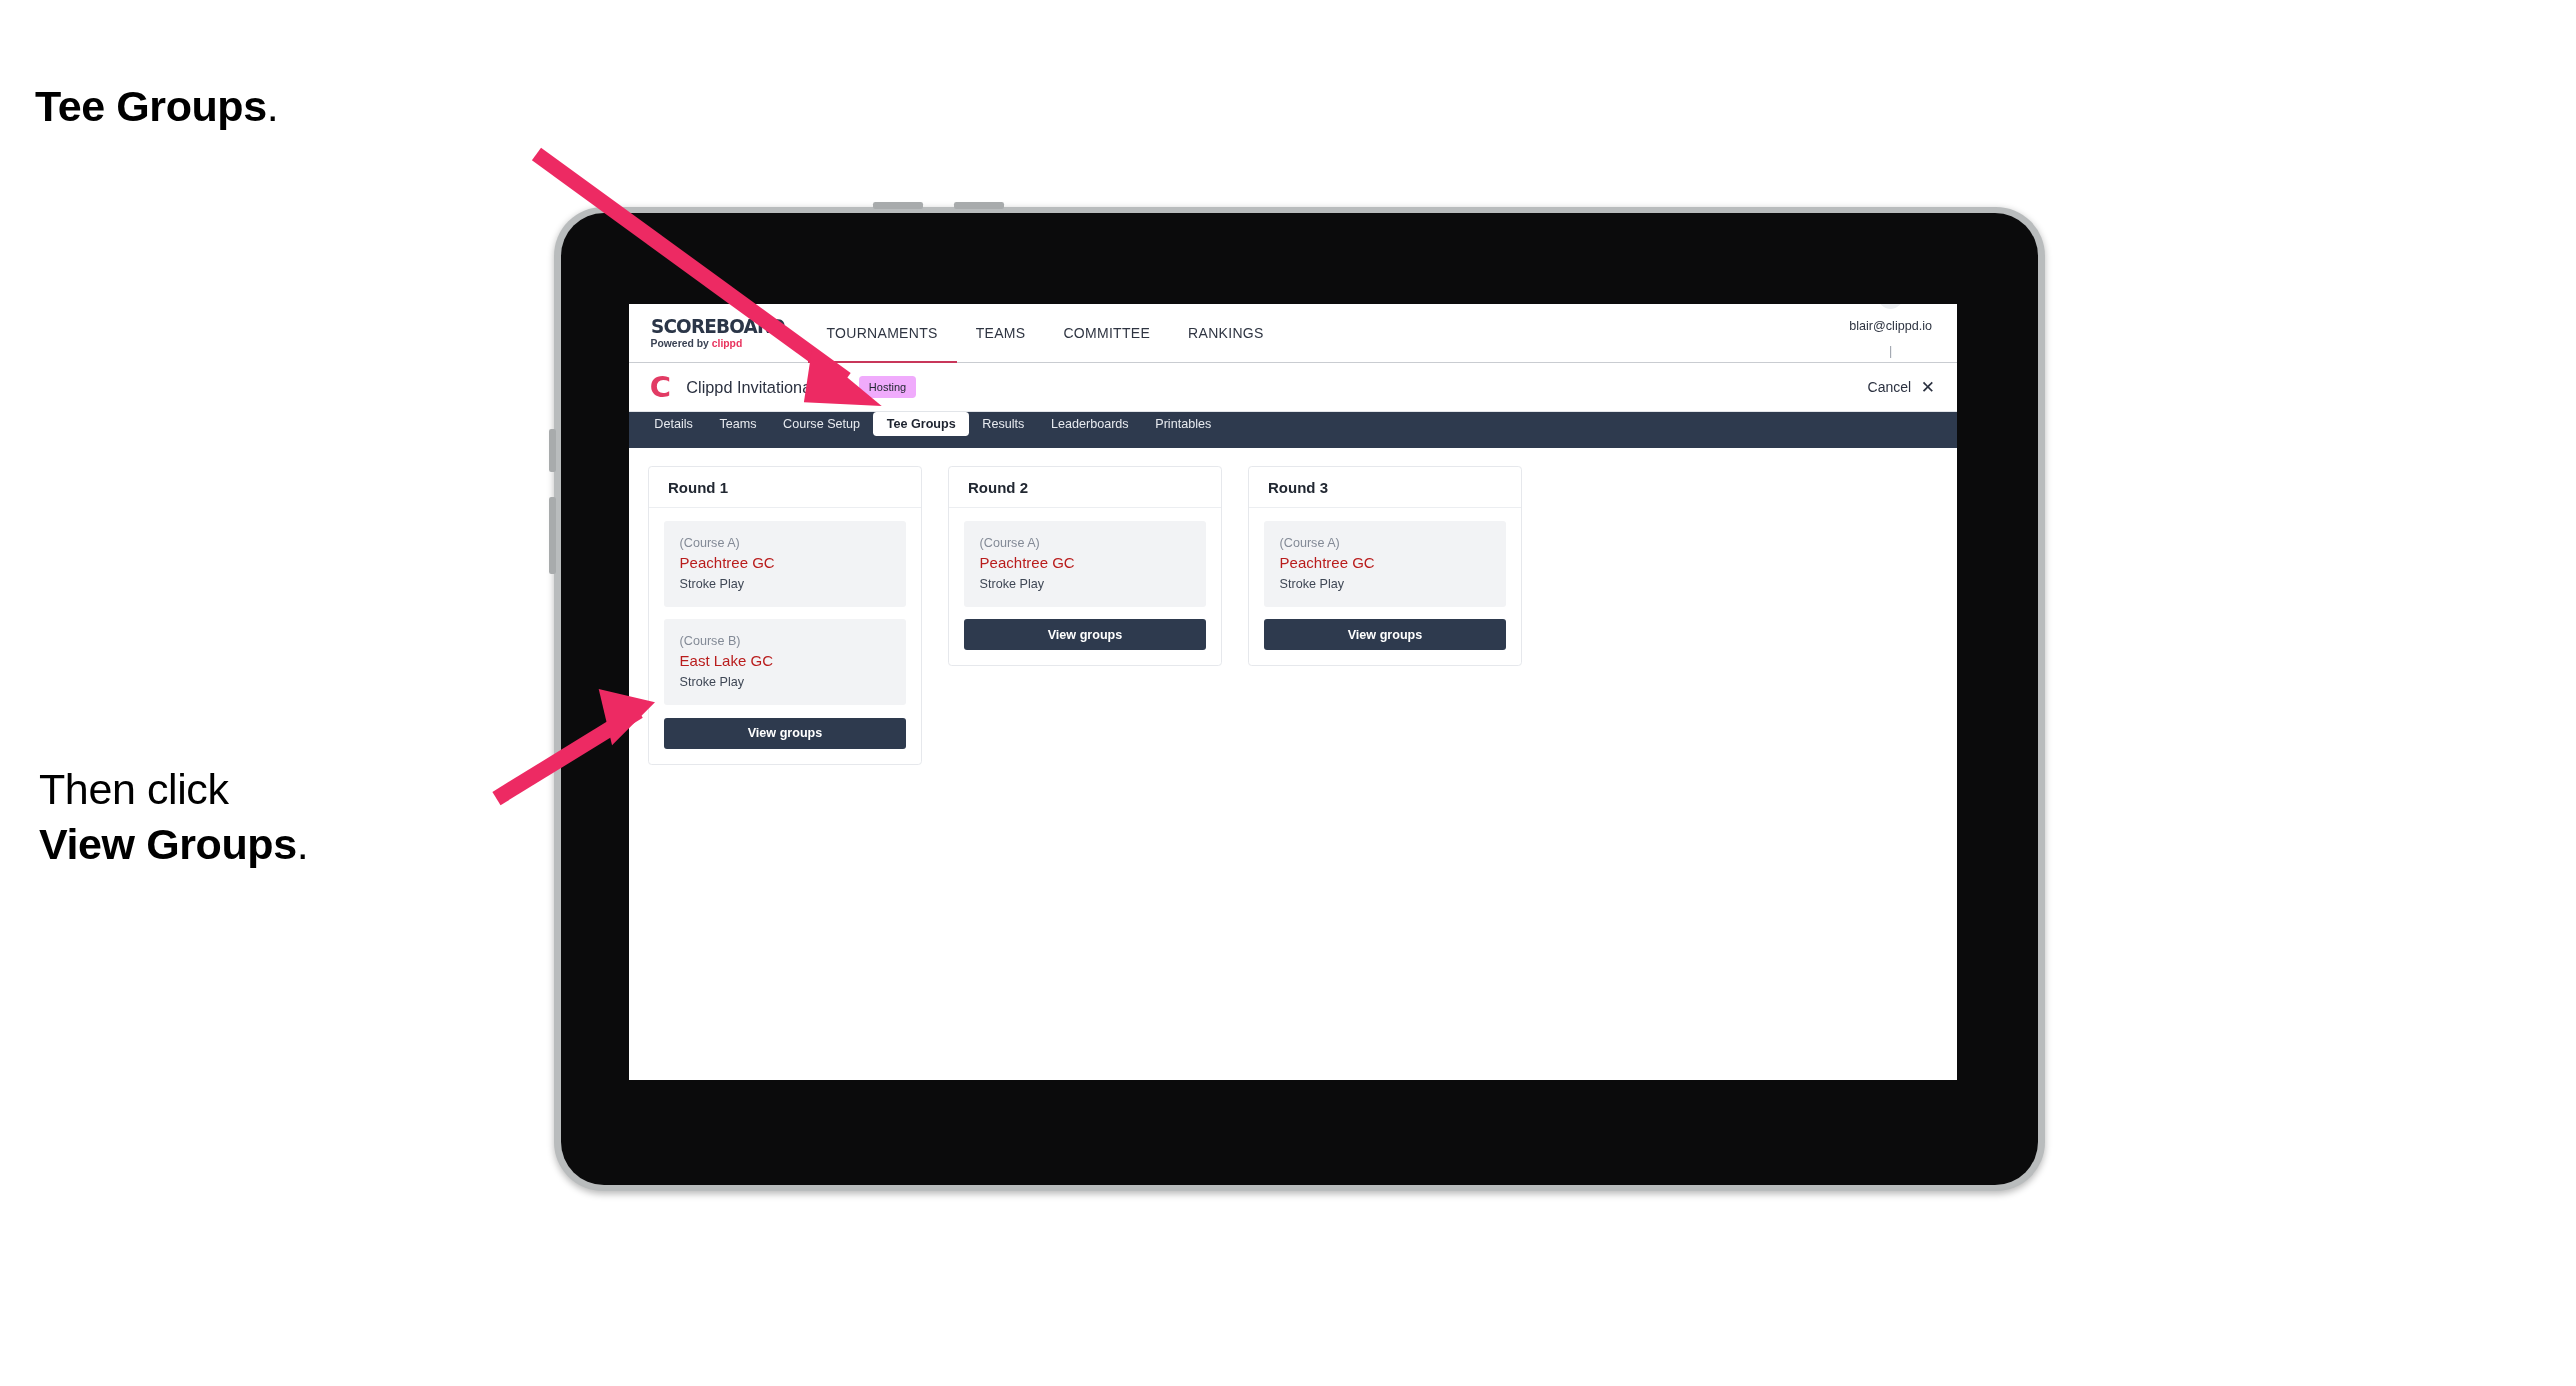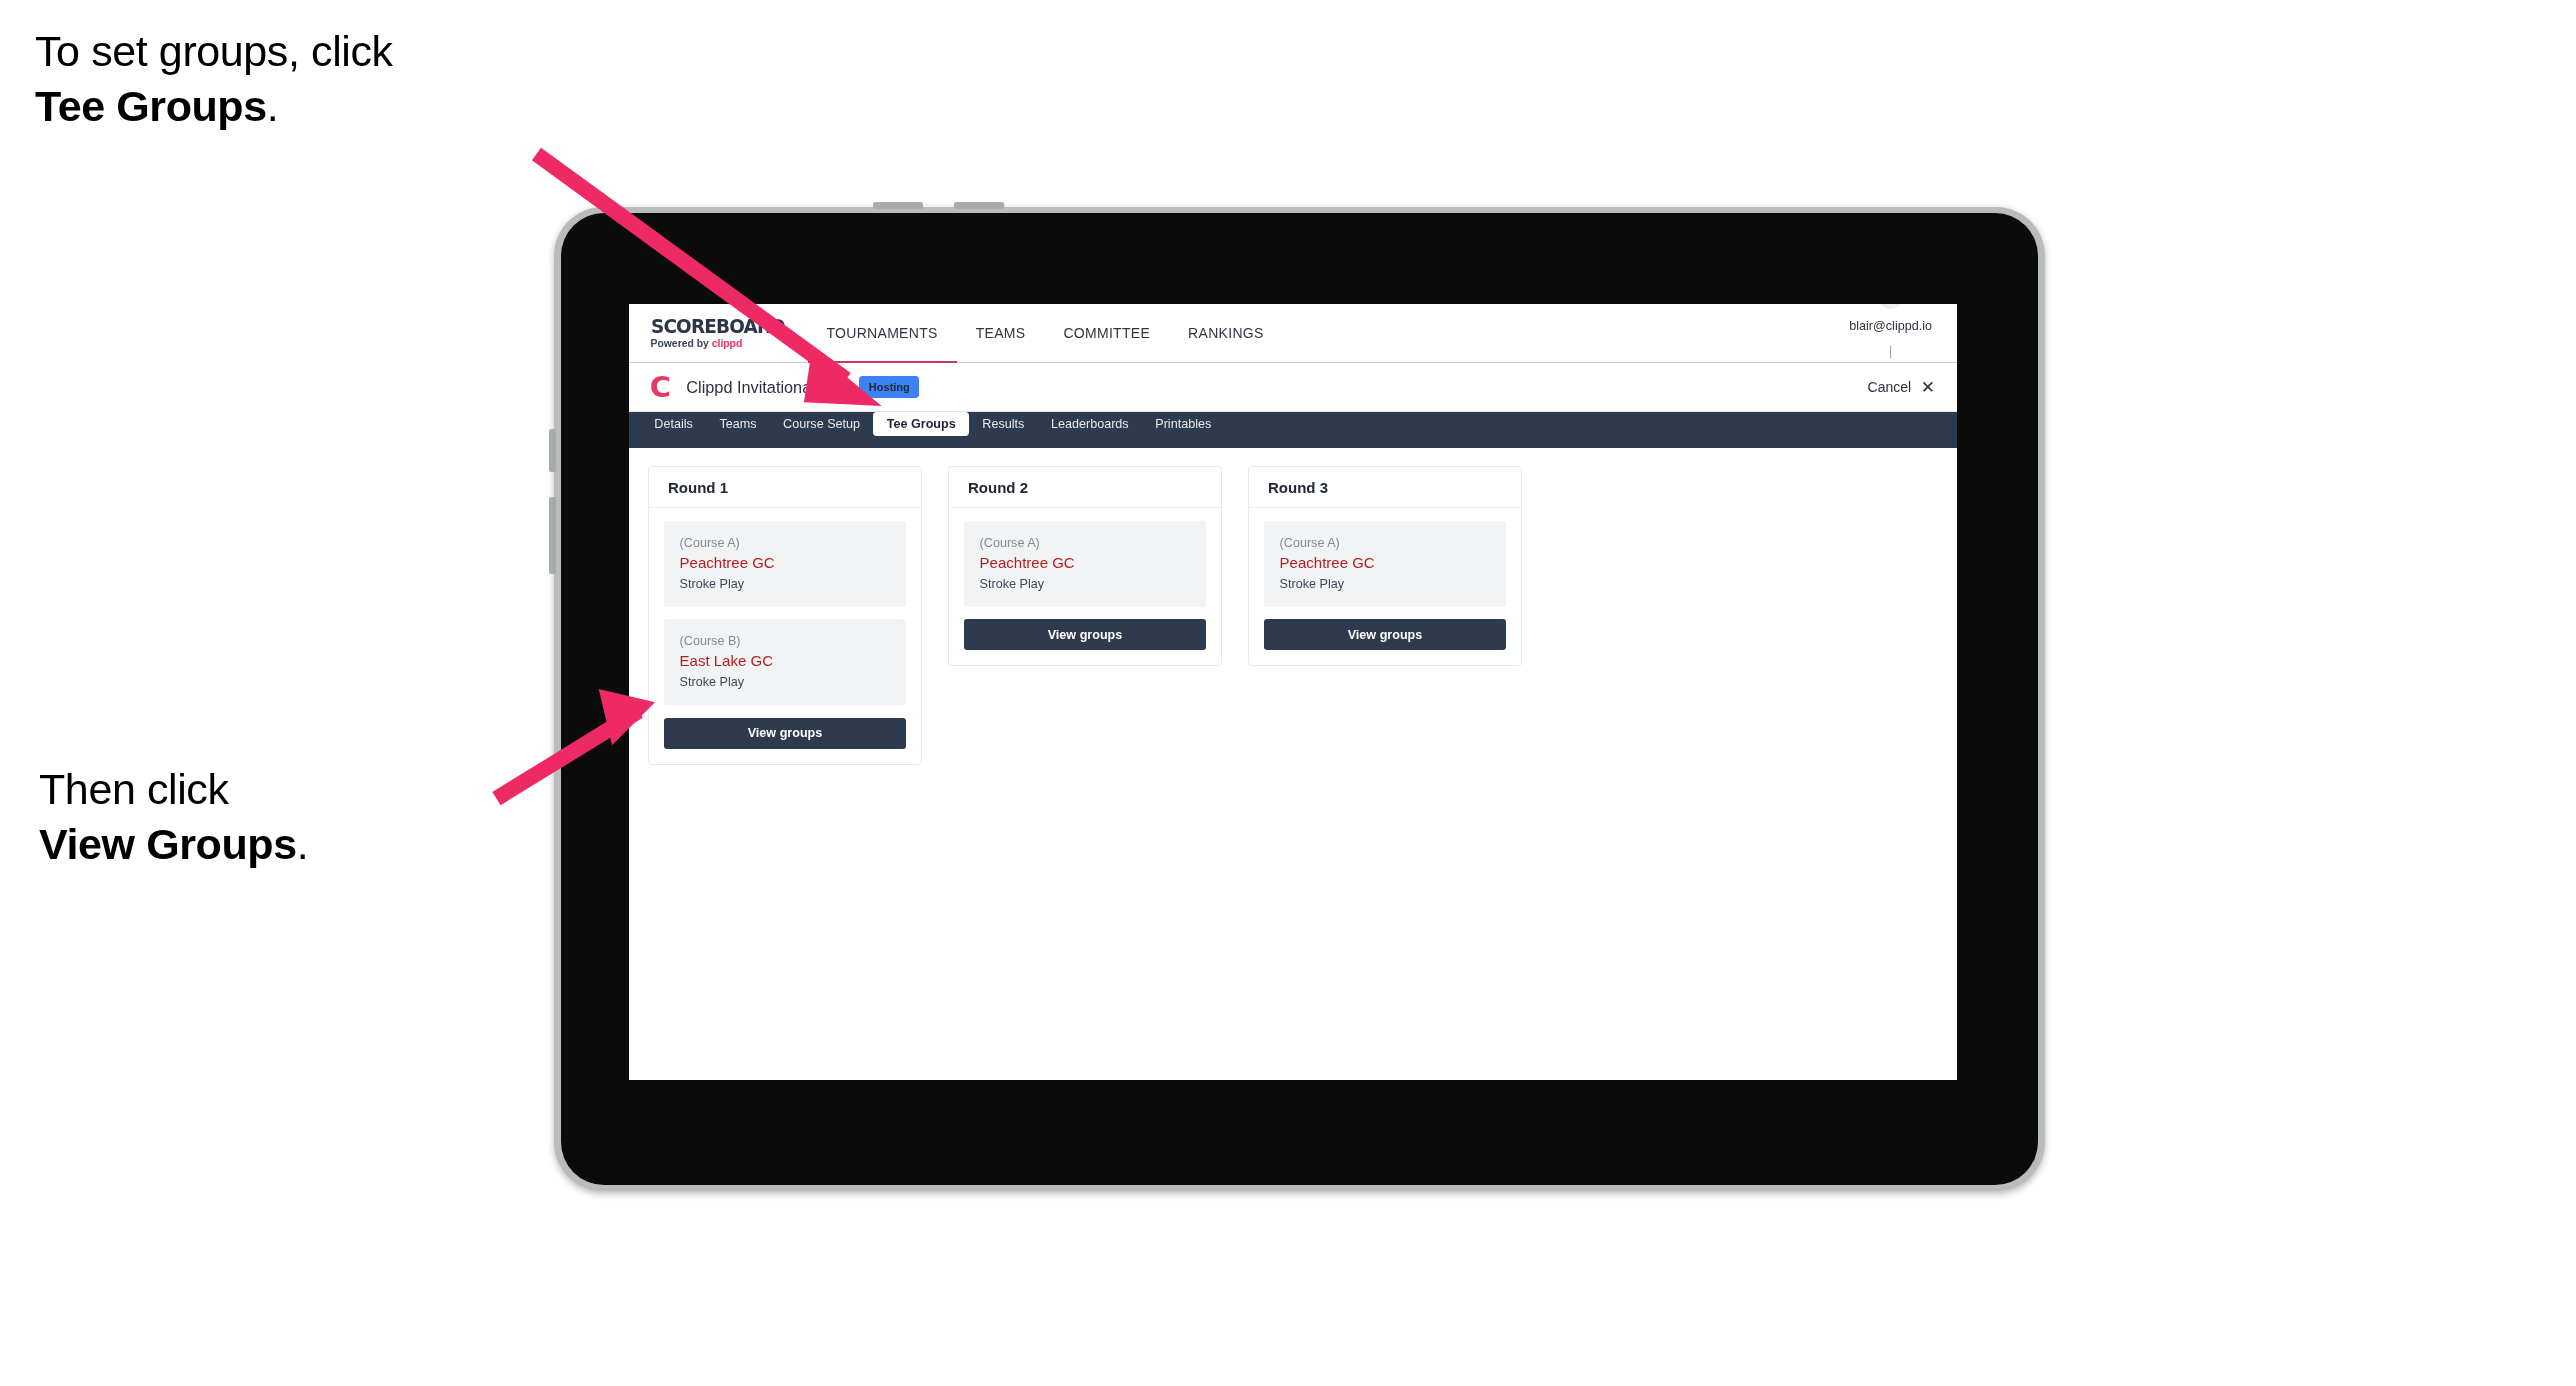--- a/index.html
+++ b/index.html
@@ -179,25 +179,25 @@
     font-size: 16.3px;
     color: #2b3140;
   }
   #tourn-sub {
     margin-left: 6px;
     font-size: 16.3px;
     color: #8e96a3;
   }
   #hosting-badge {
     margin-left: 10.4px;
-    background: #3b82f6;
+    background: #f0abfc;
     border-radius: 3.7px;
     padding: 5.2px 9.6px;
     font-size: 11px;
-    font-weight: 700;
+    font-weight: 400;
     color: #222832;
   }
   #cancel-btn {
     margin-left: auto;
     margin-right: 22px;
     display: flex;
     align-items: center;
     gap: 9.6px;
     font-size: 14px;
     color: #2b3140;
@@ -274,21 +274,21 @@
     font-size: 12.6px;
     font-weight: 700;
     cursor: pointer;
   }
 </style>
 </head>
 <body>
 
 <div id="stage">
 
-  <div class="annotation" id="annotation-top"><span>To set groups, click </span><br><span class="strong">Tee Groups</span><span>.</span></div>
+  <div class="annotation" id="annotation-top"><br><span class="strong">Tee Groups</span><span>.</span></div>
 
   <div class="annotation" id="annotation-bottom"><span>Then click </span><br><span class="strong">View Groups</span><span>.</span></div>
 
   <div id="device">
     <div class="side-button" id="btn-top-a"></div>
     <div class="side-button" id="btn-top-b"></div>
     <div class="side-button" id="btn-left-1"></div>
     <div class="side-button" id="btn-left-2"></div>
     <div id="device-inner">
       <div class="bezel-dot" id="dot-cam"></div>

